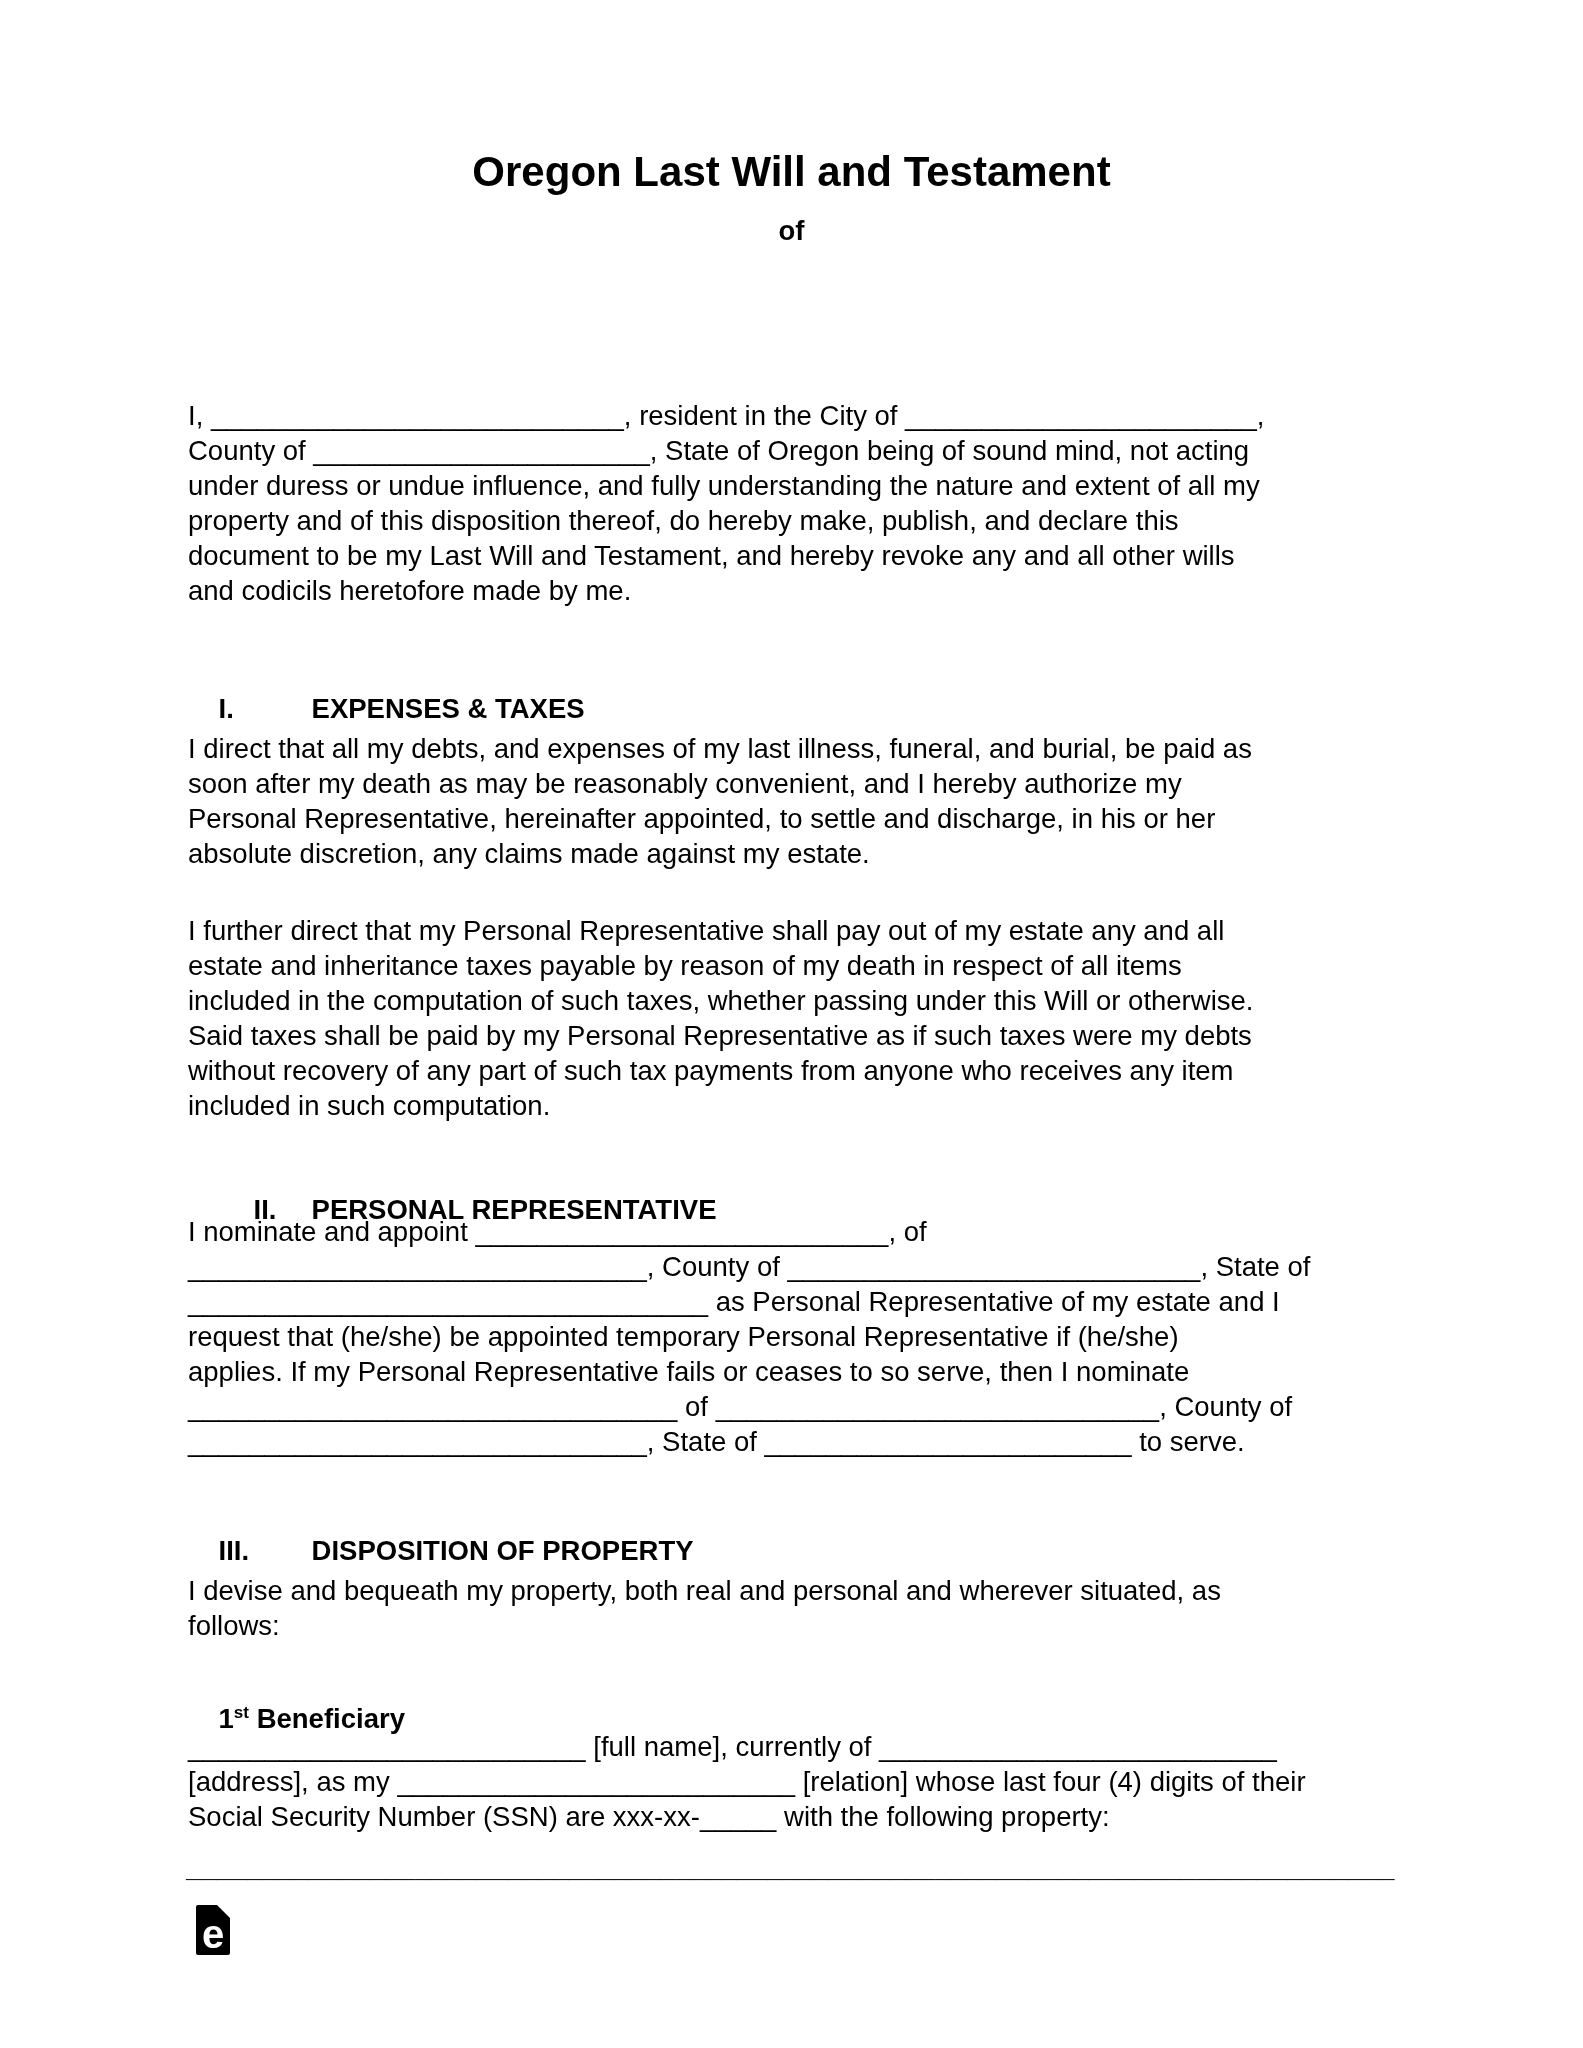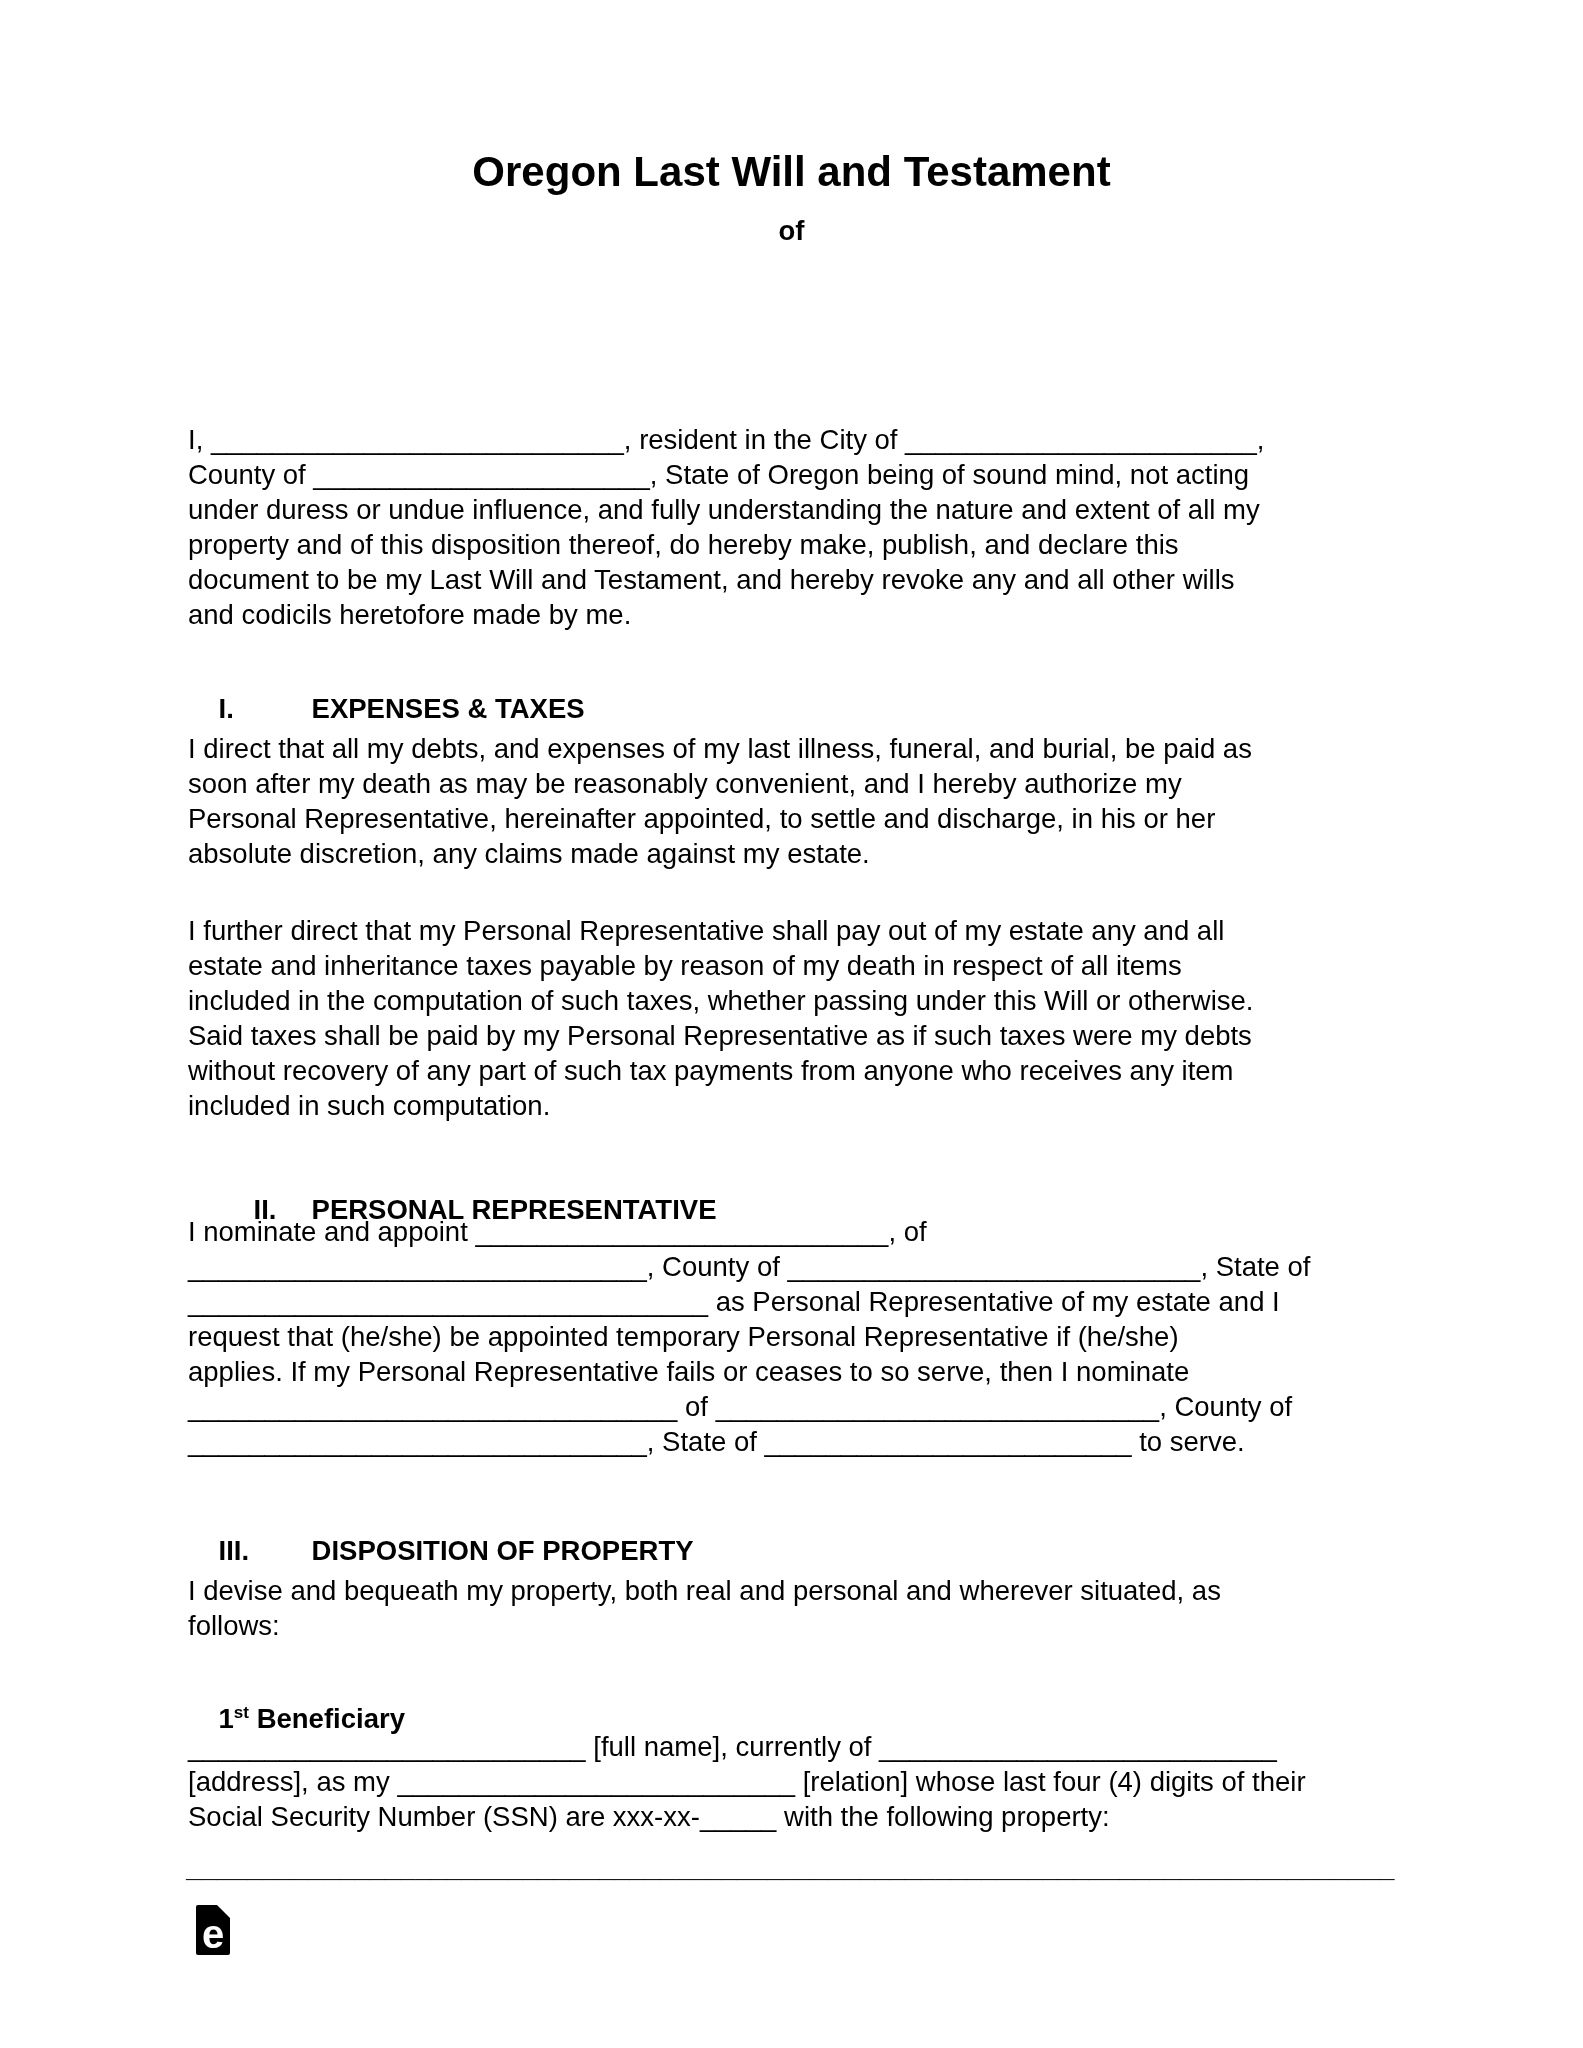--- a/index.html
+++ b/index.html
@@ -45,21 +45,21 @@
   .heading .hnum {
     display: inline-block;
     width: 93px;
   }
   .ben-heading { font-weight: bold; }
   .ben-heading sup {
     font-size: 0.62em;
     vertical-align: super;
     line-height: 0;
   }
-  .top-opening      { top: 422px; }
+  .top-opening      { top: 398px; }
   .top-h1           { top: 656px; }
   .top-p-debts      { top: 731px; }
   .top-p-taxes      { top: 913px; }
   .top-h2           { top: 1157px; text-align: center; }
   .top-p-rep        { top: 1214px; }
   .top-h3           { top: 1498px; }
   .top-p-disp       { top: 1573px; }
   .top-ben-heading  { top: 1666px; }
   .top-p-ben        { top: 1729px; }
   .top-property     { top: 1850px; font-style: italic; }

